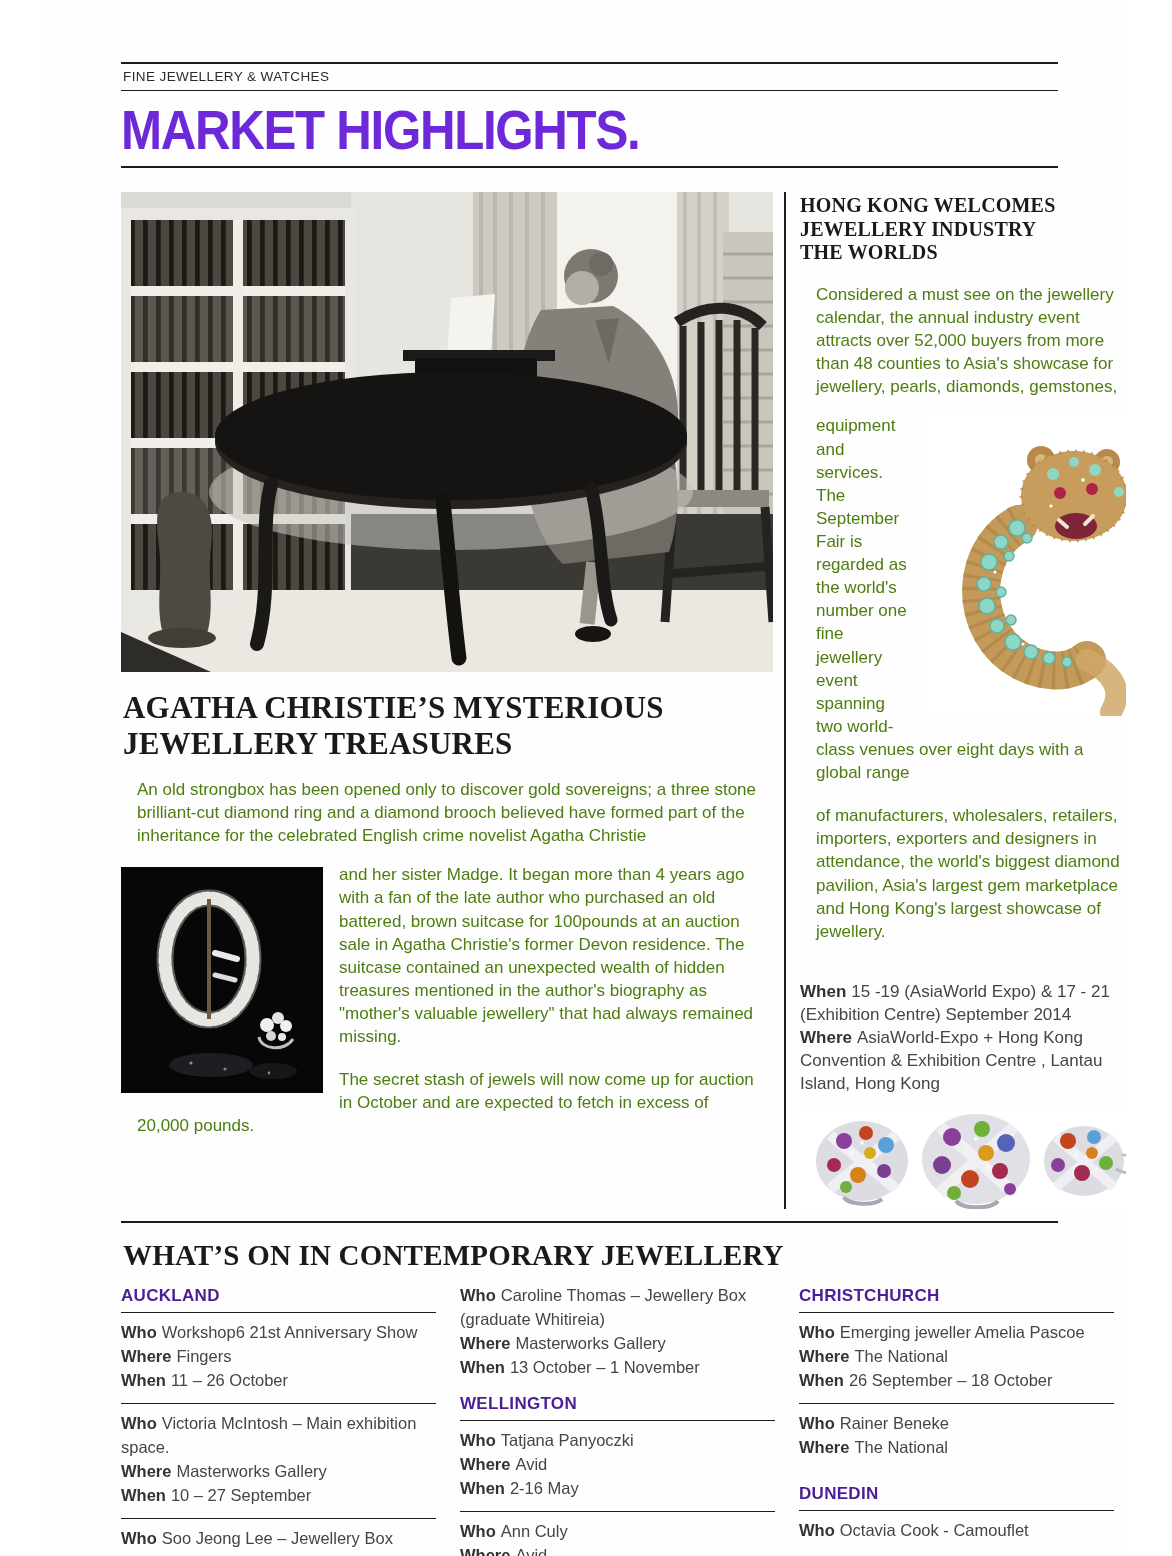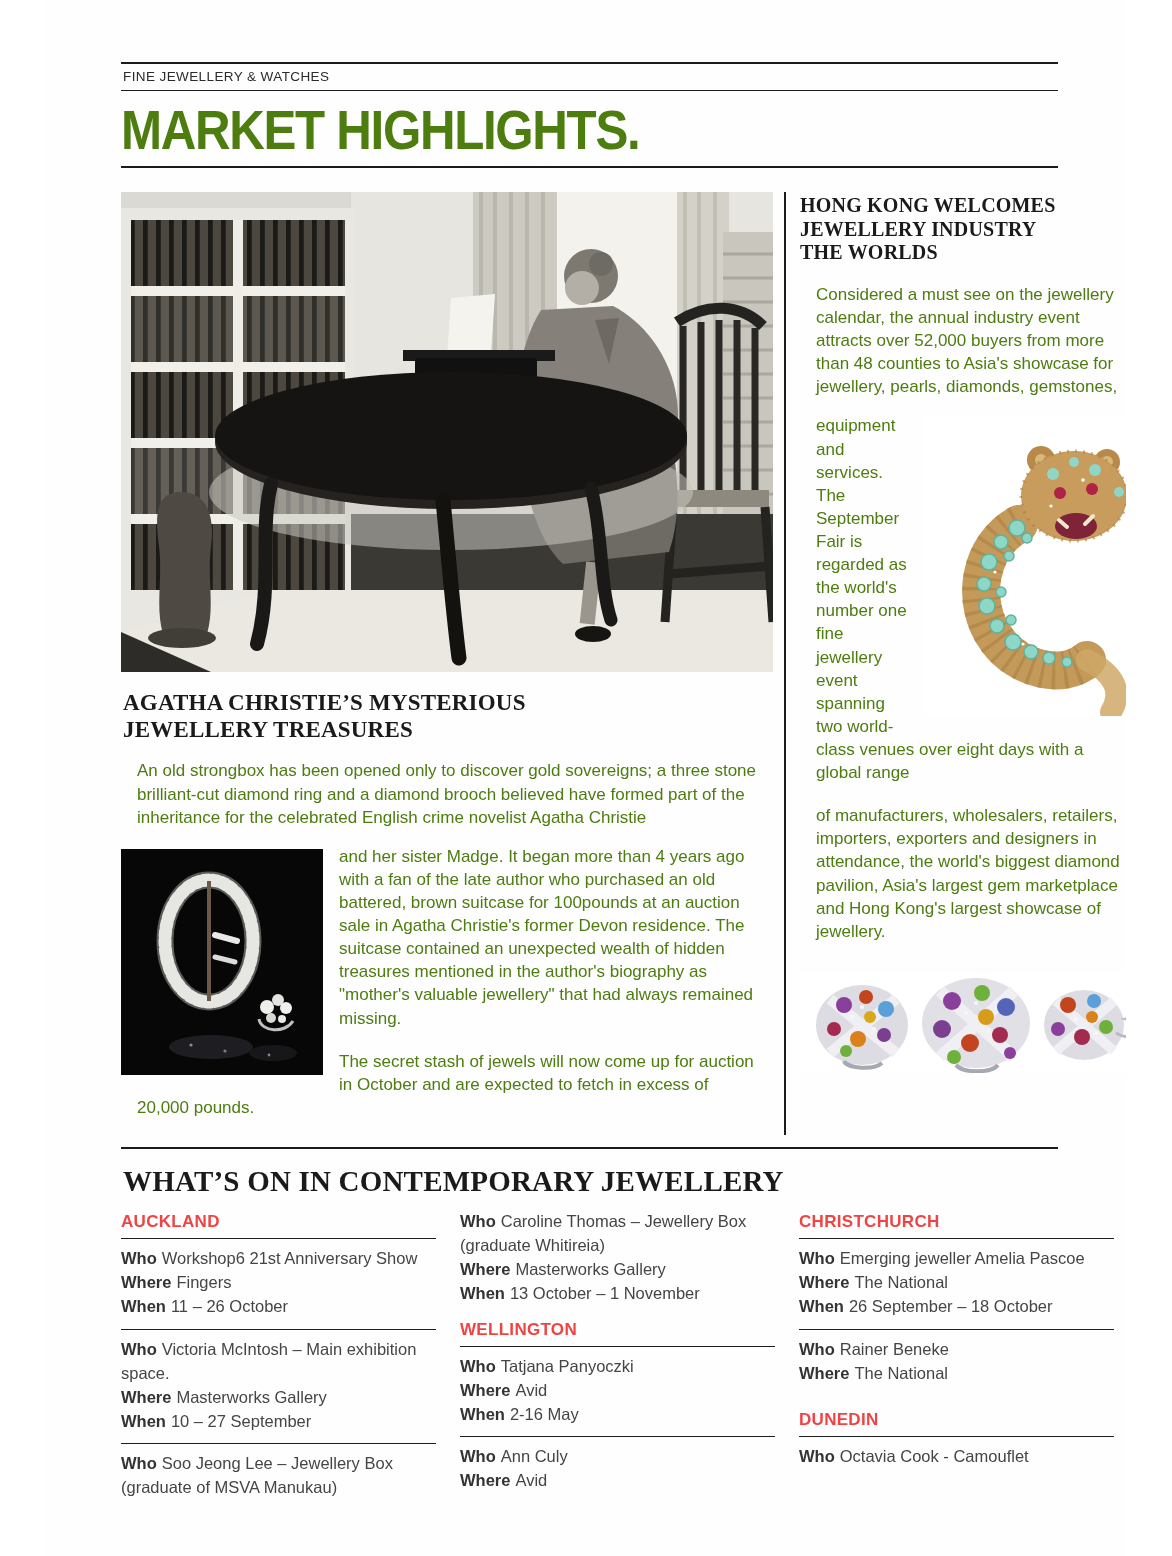--- a/index.html
+++ b/index.html
@@ -6,48 +6,48 @@
   .page{
     width:1080px;height:1556px;margin:0 auto;background:#fefefe;
     box-sizing:border-box;padding:0 68px 0 75px;overflow:hidden;position:relative;
     font-family:"Liberation Sans","DejaVu Sans",sans-serif;color:#414141;
   }
   .rule{border:none;border-top:2px solid #1c1c1c;margin:0;}
   .rule.thin{border-top-width:1.5px;}
   
   .kicker{font-size:13.5px;letter-spacing:.4px;color:#2b2b2b;padding:5px 0 6px 2px;}
   h1.title{
-    margin:10px 0 8px 0;font-size:56px;line-height:1.02;color:#4d7c0f;
+    margin:10px 0 8px 0;font-size:56px;line-height:1.02;color:#6d28d9;
     font-weight:bold;letter-spacing:-1.5px;
   }
   h1.title span{display:inline-block;transform:scaleX(.88);transform-origin:left center;white-space:nowrap;}
   
   .main{display:flex;margin-top:24px;align-items:stretch;}
   .col-left{width:652px;flex:0 0 652px;}
   .col-right{margin-left:11px;border-left:2px solid #1c1c1c;padding-left:14px;width:343px;flex:0 0 343px;}
   .serif-h{
     font-family:"Liberation Serif","DejaVu Serif",serif;font-weight:bold;color:#1a1a1a;
     margin:0;letter-spacing:.2px;
   }
-  h2.agatha-h{font-size:23px;line-height:1.16;margin:18px 0 12px 2px;}
+  h2.agatha-h{font-size:31px;line-height:1.16;margin:18px 0 12px 2px;}
   h2.hk-h{font-size:20px;line-height:1.18;margin:2px 0 18px 0;}
   h2.whatson-h{font-size:29px;margin:16px 0 10px 2px;}
   p.body{font-size:17px;line-height:1.36;margin:16px;color:#4d7c0f;}
   p.body + p.body{margin-top:20px;} 
   .wrapblock{margin-top:6px;}
   .wrapblock::after{content:"";display:block;clear:both;}
   .float-left-img{float:left;margin:4px 16px 6px 0;}
   .float-right-img{float:right;margin:2px 0 6px 12px;}
   .info{font-size:17px;line-height:1.36;margin:21px 0 0 0;color:#454545;}
   b.lbl{color:#333;padding-right:5px;font-weight:bold;}
   
   .listings{margin-top:10px;}
   .cols{display:flex;gap:24px;margin-top:6px;}
   .lcol{width:315px;flex:0 0 315px;font-size:16.5px;}
-  .city{font-size:17px;font-weight:bold;color:#ef4444;letter-spacing:.3px;padding:4px 0 6px 0;}
+  .city{font-size:17px;font-weight:bold;color:#4c1d95;letter-spacing:.3px;padding:4px 0 6px 0;}
   .city.spaced{margin-top:10px;}
   .entry{padding:8px 0 10px 0;}
   .eline{line-height:1.45;color:#454545;}
   .midrule{margin-top:12px;}
   svg{display:block;}
 </style>
 </head>
 <body>
 
 <div class="page">
@@ -224,20 +224,24 @@
               <circle cx="82" cy="196" r="1.6"></circle>
               <circle cx="100" cy="228" r="1.6"></circle>
             <circle cx="160" cy="64" r="1.8"></circle>
               <circle cx="128" cy="90" r="1.6"></circle>
           </g>
         </svg>
         <p class="body">equipment and services. The September Fair is regarded as the world's number one fine jewellery event spanning two world-class venues over eight days with a global range</p>
         <p class="body">of manufacturers, wholesalers, retailers, importers, exporters and designers in attendance, the world's biggest diamond pavilion, Asia's largest gem marketplace and Hong Kong's largest showcase of jewellery.</p>
       </div>
 
+      <p class="info">
+        <b class="lbl">When</b><span>15 -19 (AsiaWorld Expo) &amp; 17 - 21 (Exhibition Centre) September 2014</span><br>
+        <b class="lbl">Where</b><span>AsiaWorld-Expo + Hong Kong Convention &amp; Exhibition Centre , Lantau Island, Hong Kong</span>
+      </p>
 
       <svg viewBox="0 0 348 100" width="348" height="100" style="margin-top:14px" role="img">
         <rect width="348" height="100" fill="#ffffff"></rect>
         <ellipse cx="62" cy="52" rx="46" ry="40" fill="#dcdce2"></ellipse>
         <ellipse cx="176" cy="50" rx="54" ry="45" fill="#e0e0e6"></ellipse>
         <ellipse cx="284" cy="52" rx="40" ry="35" fill="#dcdce2"></ellipse>
         <path d="M30,26 L96,80 M96,26 L30,80" stroke="#efeff4" stroke-width="11"></path>
         <path d="M140,18 L214,84 M214,18 L140,84" stroke="#efeff4" stroke-width="12"></path>
         <path d="M256,28 L314,78 M314,28 L256,78" stroke="#efeff4" stroke-width="10"></path>
         <g>

